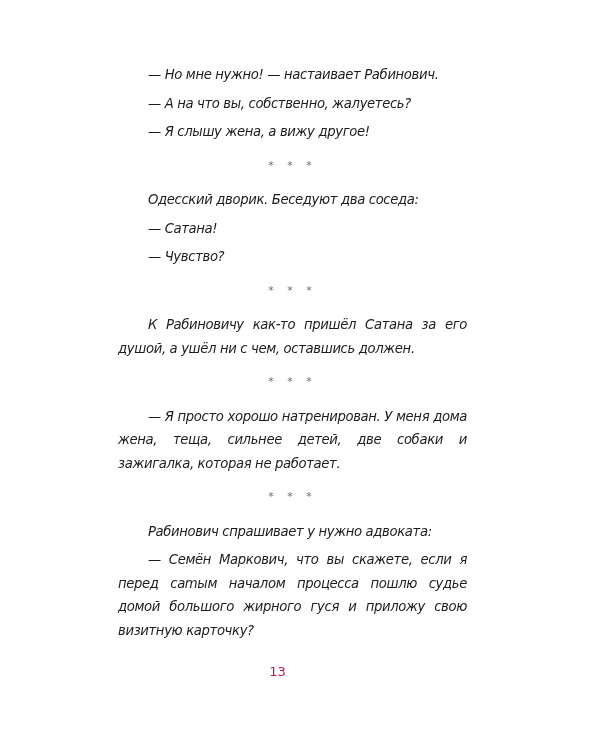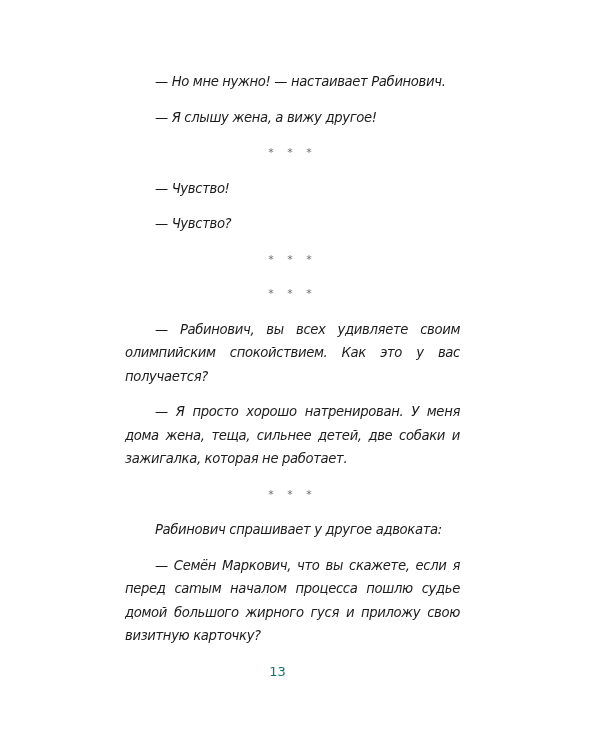--- a/index.html
+++ b/index.html
@@ -19,21 +19,21 @@
     top: 58px;
     width: 359px;
     font-family: "DejaVu Sans", sans-serif;
     font-style: italic;
     font-size: 13.2px;
     line-height: 23.5px;
     color: #1c1c1c;
     letter-spacing: -0.35px;
   }
   .para {
-    margin: 12px;
+    margin: 5px;
     text-indent: 30px;
     text-align: justify;
     hyphens: manual;
   }
   .separator {
     text-align: center;
     font-style: normal;
     font-size: 11px;
     color: #6a6a6a;
     letter-spacing: 5px;
@@ -43,53 +43,57 @@
   }
   .page-number {
     position: absolute;
     left: 0;
     width: 555px;
     top: 664px;
     text-align: center;
     font-family: "DejaVu Sans", sans-serif;
     font-style: normal;
     font-size: 13px;
-    color: #0f766e;
+    color: #be185d;
   }
 </style>
 </head>
 <body>
 
 <div class="page">
 
   <div>
     <p class="para">— Но мне нужно! — настаивает Рабинович.</p>
+    <p class="para">— А на что вы, собственно, жалуетесь?</p>
     <p class="para">— Я слышу жена, а вижу другое!</p>
   </div>
 
   <div class="separator">* * *</div>
 
   <div>
-    <p class="para">— Чувство!</p>
+    <p class="para">Одесский дворик. Беседуют два соседа:</p>
+    <p class="para">— Сатана!</p>
     <p class="para">— Чувство?</p>
   </div>
 
   <div class="separator">* * *</div>
 
+  <div>
+    <p class="para">К Рабиновичу как-то пришёл Сатана за его душой, а ушёл ни с чем, оставшись должен.</p>
+  </div>
 
   <div class="separator">* * *</div>
 
   <div>
-    <p class="para">— Рабинович, вы всех удивляете своим олимпийским спокойствием. Как это у вас получается?</p>
     <p class="para">— Я просто хорошо натренирован. У меня дома жена, теща, сильнее детей, две собаки и зажигалка, которая не работает.</p>
   </div>
 
   <div class="separator">* * *</div>
 
   <div>
-    <p class="para">Рабинович спрашивает у другое адвоката:</p>
+    <p class="para">Рабинович спрашивает у нужно адвоката:</p>
     <p class="para">— Семён Маркович, что вы скажете, если я перед са­mым началом процесса пошлю судье домой большого жир­ного гуся и приложу свою визитную карточку?</p>
 
   </div>
 
 </div>
 
 <div class="page-number">13</div>
 
 </body></html>

